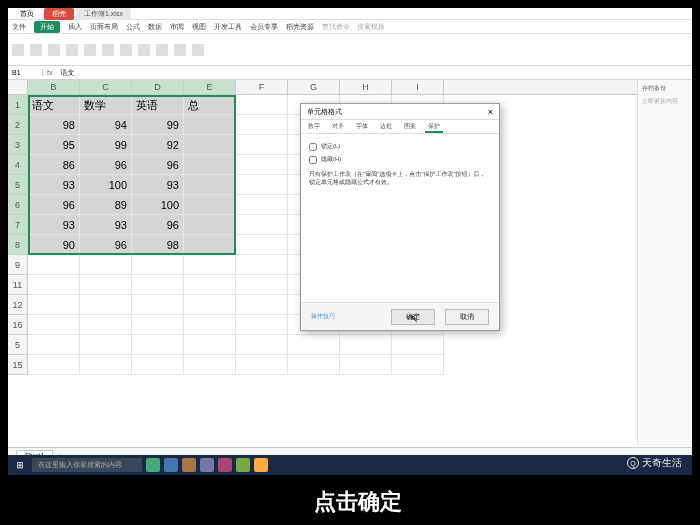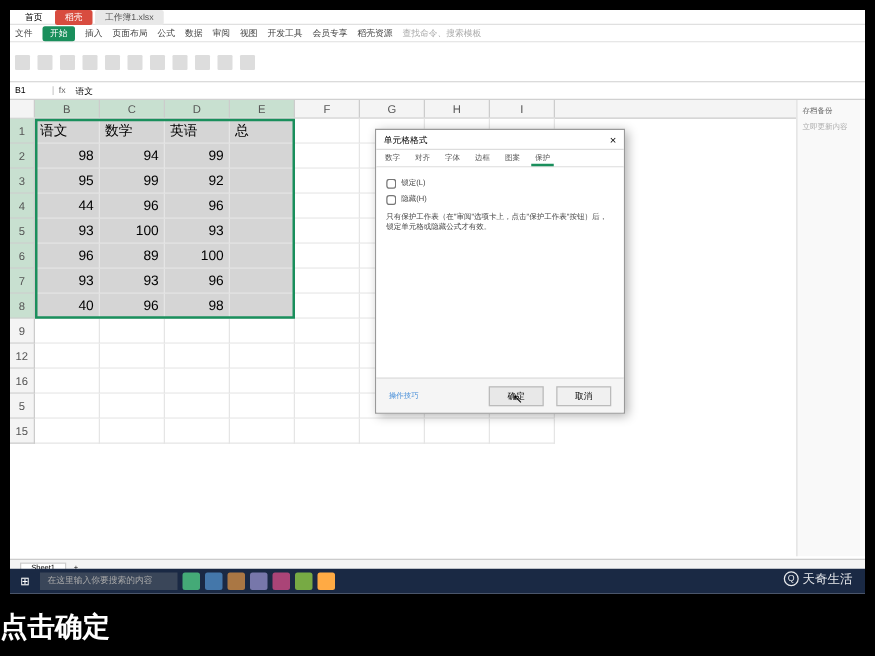--- a/index.html
+++ b/index.html
@@ -46,21 +46,21 @@
 .btn{padding:2px 14px;font-size:7px;border:1px solid #bbb;background:#f0f0f0;cursor:pointer;position:relative}
 .btn.primary{background:#e8e8e8}
 .cursor{position:absolute;top:3px;left:18px;font-size:10px}
 .sheettabs{position:absolute;bottom:14px;left:0;right:0;height:14px;background:#f4f4f4;border-top:1px solid #ccc;display:flex;align-items:center;font-size:6px;padding:0 8px}
 .sheettab{padding:1px 8px;background:#fff;border:1px solid #ccc;margin-right:2px}
 .statusbar{position:absolute;bottom:0;left:0;right:0;height:14px;background:#f4f4f4;border-top:1px solid #ccc;display:flex;align-items:center;font-size:6px;color:#666;padding:0 8px;justify-content:space-between}
 .taskbar{position:absolute;bottom:50px;left:8px;right:8px;height:20px;background:#1a2944;display:flex;align-items:center;padding:0 4px;gap:4px}
 .winbtn{width:16px;height:16px;display:flex;align-items:center;justify-content:center;color:#fff;font-size:9px}
 .search{background:#3a4659;color:#aaa;font-size:7px;padding:2px 6px;width:110px;height:14px;line-height:10px}
 .tbapp{width:14px;height:14px;border-radius:2px}
-.caption{position:absolute;bottom:8px;left:0;right:0;text-align:left;color:#fff;font-size:22px;font-weight:bold;text-shadow:1px 1px 2px #000}
+.caption{position:absolute;bottom:8px;left:16px;right:0;text-align:center;color:#fff;font-size:22px;font-weight:bold;text-shadow:1px 1px 2px #000}
 .watermark{position:absolute;bottom:55px;right:18px;color:#fff;font-size:10px;opacity:0.9;display:flex;align-items:center;gap:3px}
 .watermark .logo{width:12px;height:12px;border:1.5px solid #fff;border-radius:50%;display:inline-flex;align-items:center;justify-content:center;font-size:7px}
 .selection-border{position:absolute;border:2px solid #1a8f5c;pointer-events:none}
 </style>
 </head>
 <body>
 
 <div class="monitor">
 <div class="screen">
   <div class="titlebar">
@@ -142,21 +142,21 @@
               <div class="cell sel">99</div>
               <div class="cell sel">92</div>
               <div class="cell sel"></div>
               <div class="cell"></div>
               <div class="cell"></div>
               <div class="cell"></div>
               <div class="cell"></div>
             </div>
             <div class="row">
               <div class="rh sel">4</div>
-              <div class="cell sel">44</div>
+              <div class="cell sel">86</div>
               <div class="cell sel">96</div>
               <div class="cell sel">96</div>
               <div class="cell sel"></div>
               <div class="cell"></div>
               <div class="cell"></div>
               <div class="cell"></div>
               <div class="cell"></div>
             </div>
             <div class="row">
               <div class="rh sel">5</div>
@@ -186,33 +186,44 @@
               <div class="cell sel">93</div>
               <div class="cell sel">96</div>
               <div class="cell sel"></div>
               <div class="cell"></div>
               <div class="cell"></div>
               <div class="cell"></div>
               <div class="cell"></div>
             </div>
             <div class="row">
               <div class="rh sel">8</div>
-              <div class="cell sel">40</div>
+              <div class="cell sel">90</div>
               <div class="cell sel">96</div>
               <div class="cell sel">98</div>
               <div class="cell sel"></div>
               <div class="cell"></div>
               <div class="cell"></div>
               <div class="cell"></div>
               <div class="cell"></div>
             </div>
           </div>
       <div id="emptyrows">
             <div class="row">
               <div class="rh">9</div>
+              <div class="cell"></div>
+              <div class="cell"></div>
+              <div class="cell"></div>
+              <div class="cell"></div>
+              <div class="cell"></div>
+              <div class="cell"></div>
+              <div class="cell"></div>
+              <div class="cell"></div>
+            </div>
+            <div class="row">
+              <div class="rh">11</div>
               <div class="cell"></div>
               <div class="cell"></div>
               <div class="cell"></div>
               <div class="cell"></div>
               <div class="cell"></div>
               <div class="cell"></div>
               <div class="cell"></div>
               <div class="cell"></div>
             </div>
             <div class="row">

